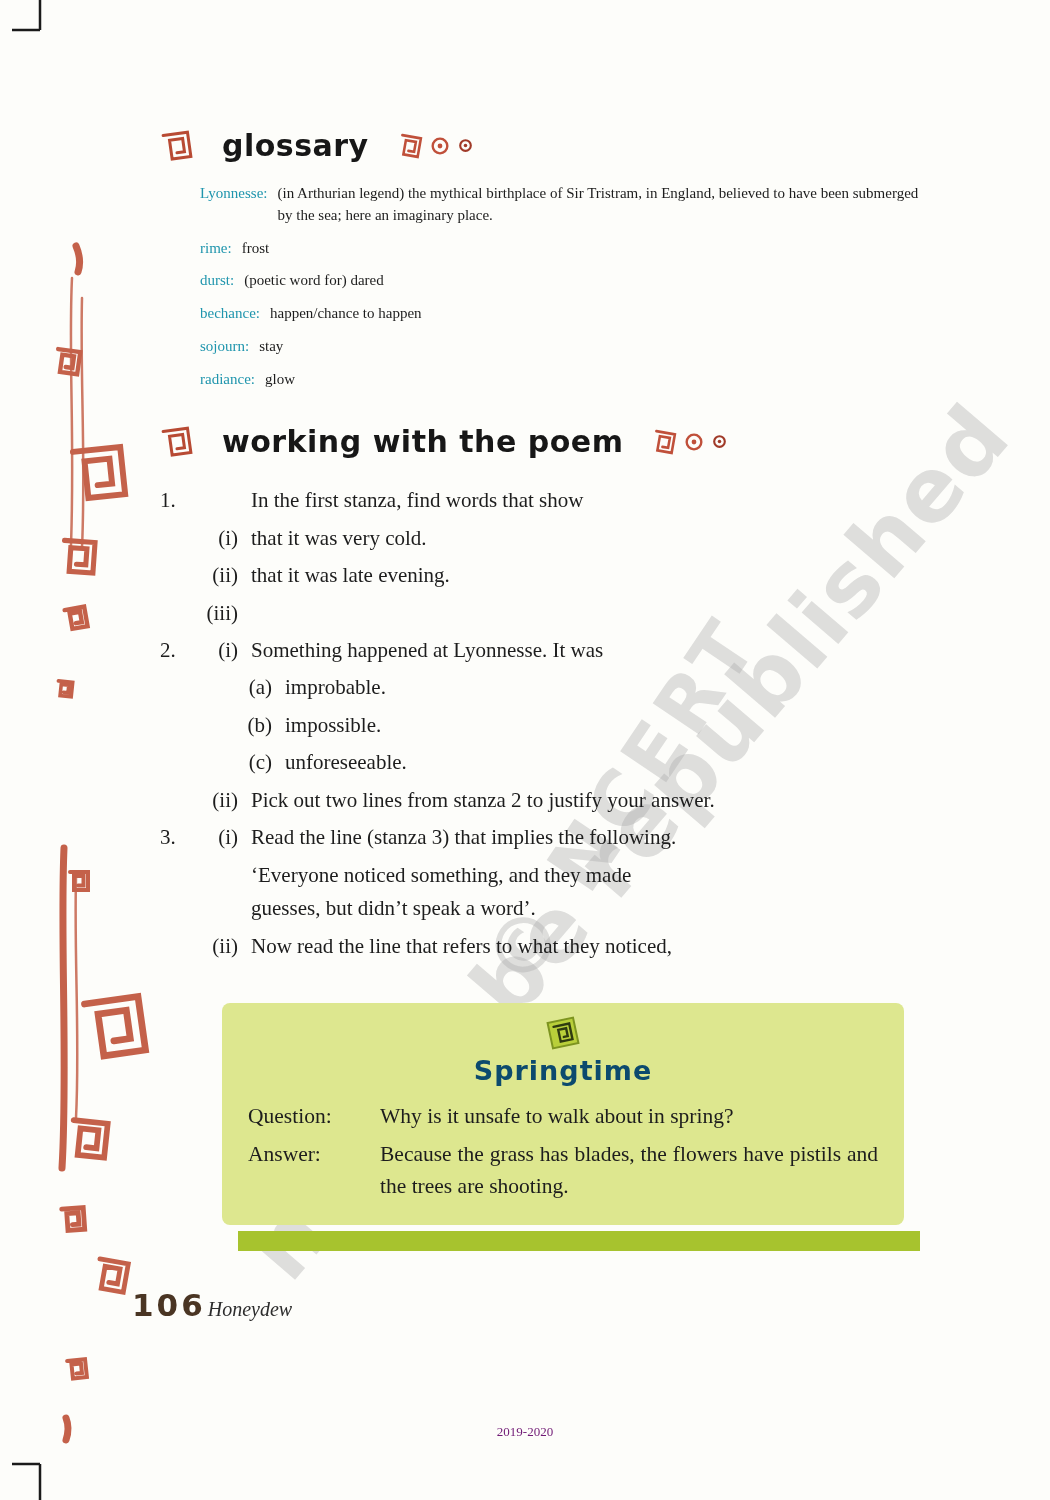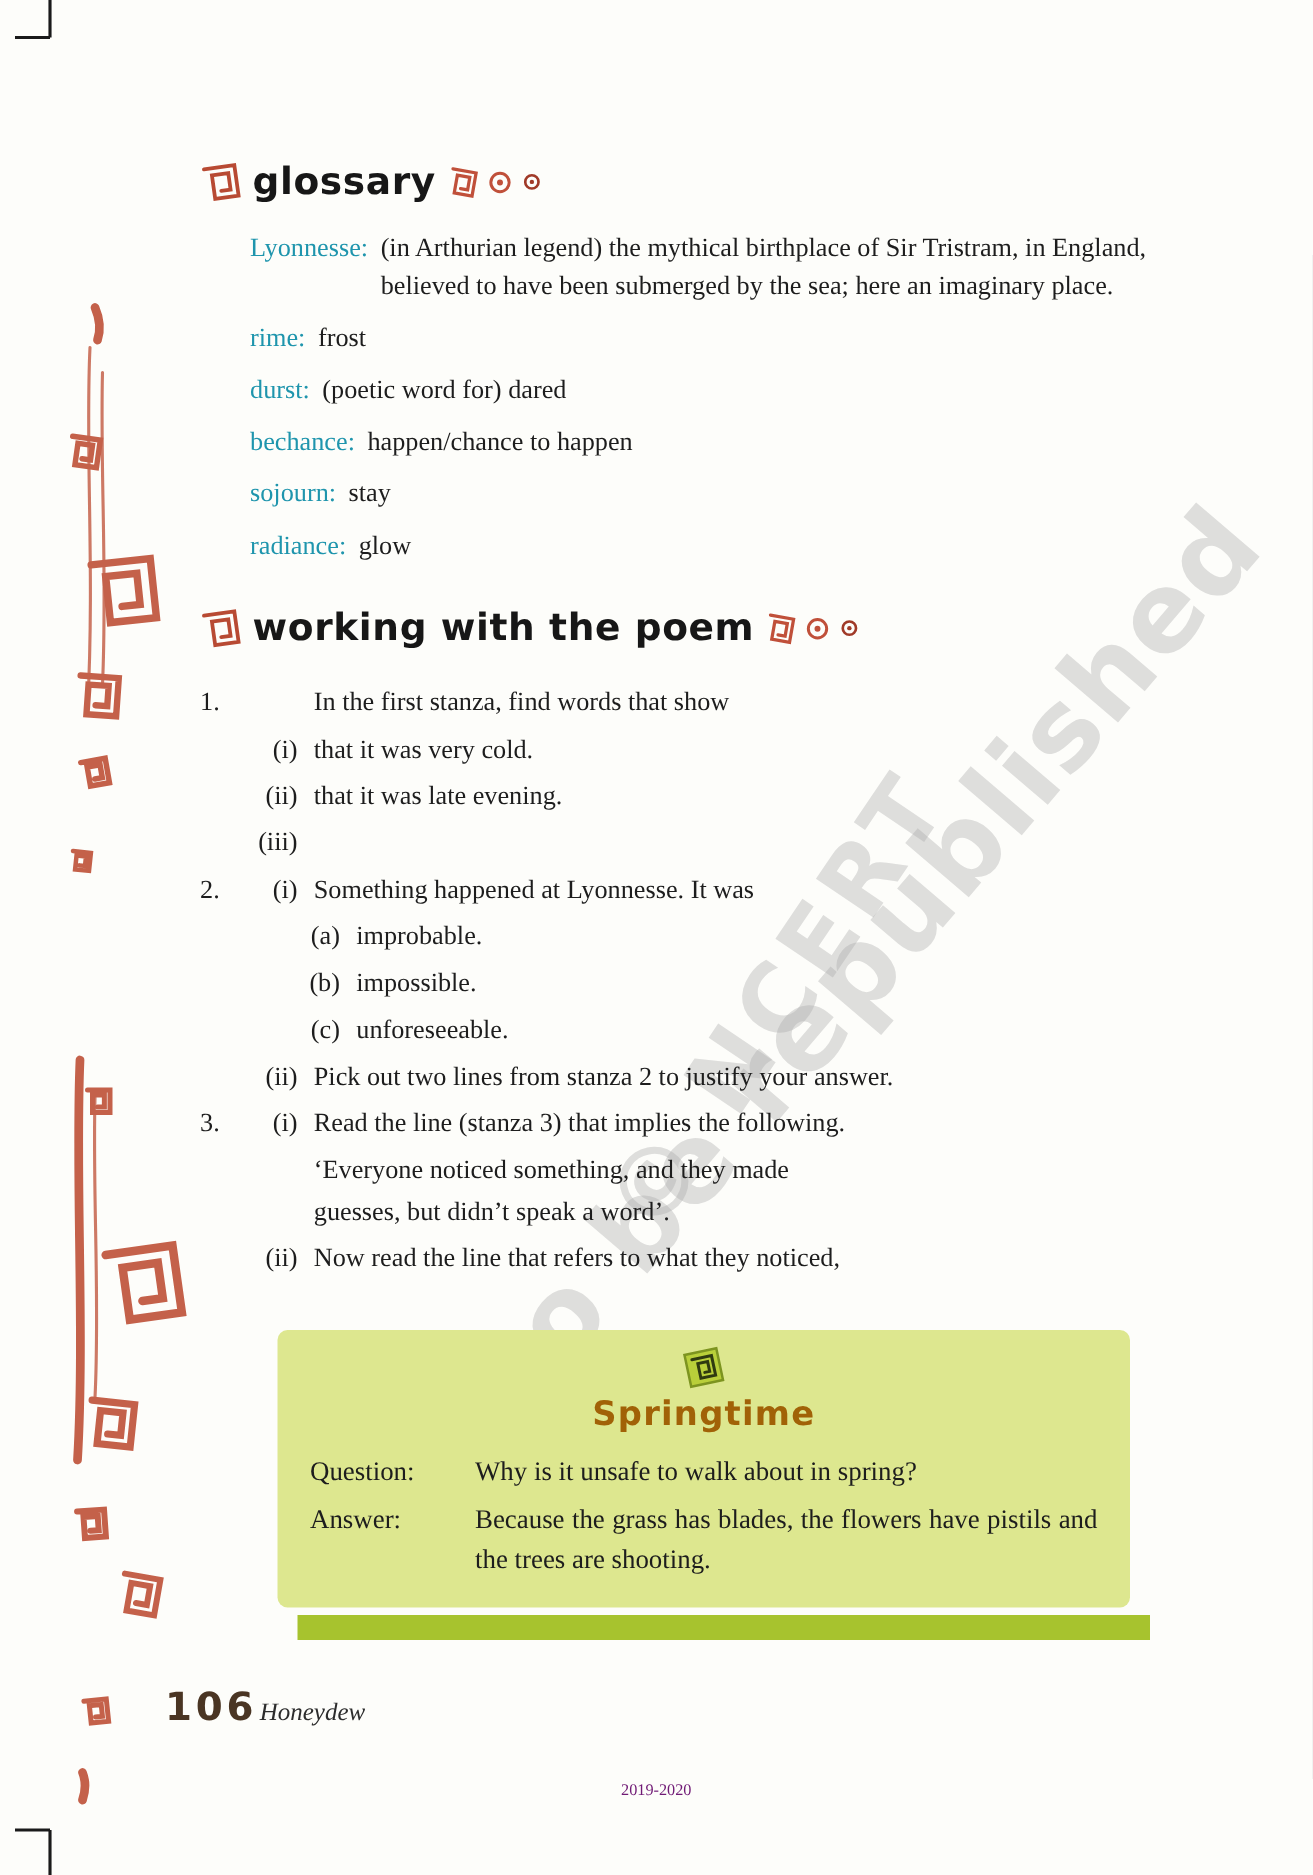--- a/index.html
+++ b/index.html
@@ -22,51 +22,51 @@
     color:rgba(172,172,172,0.38);white-space:nowrap;
     transform-origin:left top;pointer-events:none;
   }
   .wm1{font-size:88px;left:228px;top:1232px;transform:rotate(-49.5deg);letter-spacing:2px;}
   .wm2{font-size:76px;left:466px;top:952px;transform:rotate(-56deg);letter-spacing:6px;}
   
   .left-decor{position:absolute;left:42px;top:238px;z-index:1;}
   
   .content{position:relative;z-index:2;padding:128px 115px 0 160px;box-sizing:border-box;}
   .fancy{
-    display:flex;align-items:center;gap:8px;
+    display:flex;align-items:center;gap:28px;
     font-family:"DejaVu Sans",sans-serif;font-weight:bold;
     font-size:30px;color:#171717;letter-spacing:0.5px;
     margin:0 0 20px 0;
   }
   .fancy .icon-row{display:flex;align-items:center;gap:6px;}
   .working-heading{margin-top:34px;text-align:right;}
   
   .glossary-list{margin-left:40px;}
-  .entry{display:flex;margin:7px 0 11px;font-size:21px;line-height:1.45;}
+  .entry{display:flex;margin:7px 0 11px;font-size:15px;line-height:1.45;}
   .term{color:#1f95ad;margin-right:10px;white-space:nowrap;}
   .def{flex:1;}
   
   .questions{margin-top:26px;font-size:21px;line-height:1.45;}
   .qrow{display:flex;margin:7px 0;}
   .q-num{flex:0 0 40px;}
   .q-mark{flex:0 0 38px;text-align:right;margin-right:13px;}
   .q-text{flex:1;}
   .qrow.deep{padding-left:86px;}
   .qrow.deep .q-mark{flex:0 0 26px;margin-right:13px;}
   .qrow.cont{padding-left:91px;margin:3px 0;}
   
   .spring-box{
     margin:42px 0 0 62px;width:682px;box-sizing:border-box;
     background:#dde78f;border-radius:8px;
     padding:10px 26px 16px;position:relative;
   }
   .spring-icon-wrap{display:flex;justify-content:center;}
   .spring-title{
     text-align:center;font-family:"DejaVu Sans",sans-serif;
-    font-weight:bold;font-size:27px;color:#a16207;
+    font-weight:bold;font-size:27px;color:#0c4a6e;
     letter-spacing:1px;margin:2px 0 14px;
   }
   .qa{display:flex;font-size:21.5px;line-height:1.5;margin:6px 0;}
   .qa-label{flex:0 0 132px;}
   .qa-text{flex:1;text-align:justify;}
   .spring-bar{margin:6px 0 0 78px;width:682px;height:20px;background:#a7c32e;}
   
   .footer{display:flex;align-items:baseline;margin:36px 0 0 -28px;}
   .pageno{
     font-family:"DejaVu Sans",sans-serif;font-weight:800;

